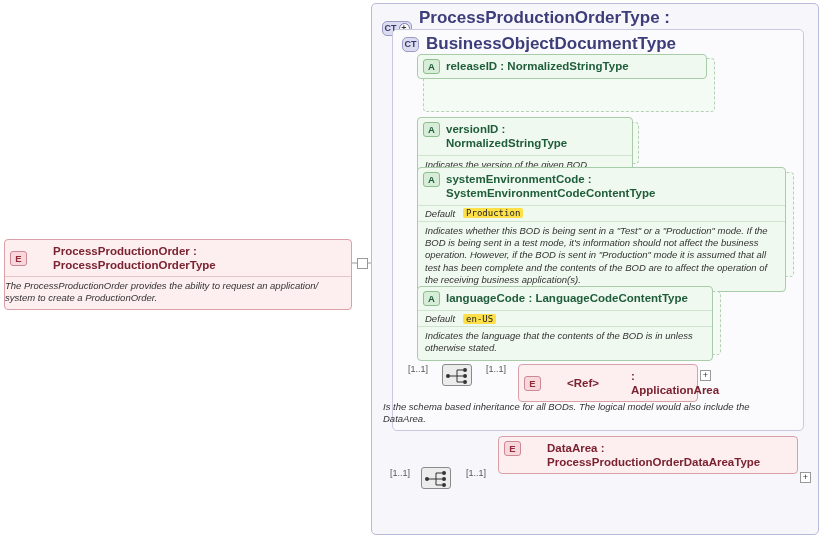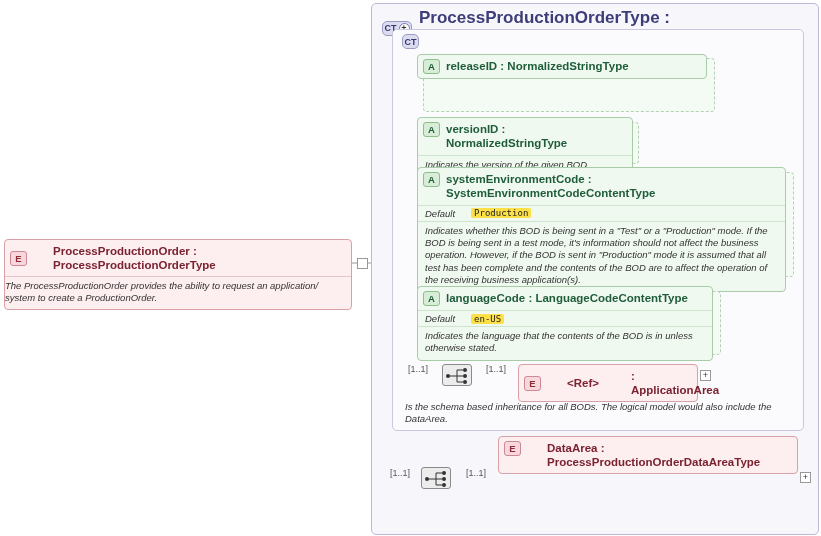--- a/index.html
+++ b/index.html
@@ -77,21 +77,21 @@
     font-style: italic;
     font-size: 9.5px;
     color: #333;
     line-height: 1.3;
     padding: 3px 6px 5px 7px;
     border-top: 1px solid #cfe4cf;
   }
   .a-default {
     display: flex;
     align-items: center;
-    gap: 16px;
+    gap: 8px;
     font-size: 9.5px;
     padding: 2px 6px 2px 7px;
     border-top: 1px solid #cfe4cf;
   }
   .a-default .lbl { font-style: italic; color: #333; }
   .a-default .val {
     font-family: "DejaVu Sans Mono", monospace;
     font-size: 9px;
     color: #222;
     background: #fde047;
@@ -243,20 +243,21 @@
     <span class="chip chip-ct">
       <span>CT</span>
       <span class="plus">+</span>
     </span>
     <span class="ct-title">ProcessProductionOrderType : BusinessObjectDocumentType</span>
   </div>
 
   <div class="abs ct-inner" style="left:392px; top:29px; width:410px; height:400px;"></div>
   <div class="abs ct-head" style="left:396px; top:31px;">
     <span class="chip chip-ct" style="width:17px;">CT</span>
+    <span class="ct-title">BusinessObjectDocumentType</span>
   </div>
 
   <div class="abs stack-shadow" style="left:423px; top:58px; width:290px; height:52px;"></div>
   <div class="abs box a-box" style="left:417px; top:54px; width:290px;">
     <div class="a-head">
       <span class="chip chip-a">A</span>
       <span class="a-title">releaseID : NormalizedStringType</span>
     </div>
   </div>
 
@@ -313,21 +314,21 @@
 
   <div class="abs box e-box" style="left:518px; top:364px; width:180px;">
     <div class="e-head">
       <span class="chip chip-e">E</span>
       <span class="e-title">&lt;Ref&gt;</span>
       <span class="e-title" style="margin-left:6px;">: ApplicationArea</span>
     </div>
   </div>
   <div class="abs expander" style="left:700px; top:370px;">+</div>
 
-  <div class="abs ct-note" style="left:405px; top:401px; width:392px;">Is the schema based inheritance for all BODs. The logical model would also include the DataArea.</div>
+  <div class="abs ct-note" style="left:383px; top:401px; width:392px;">Is the schema based inheritance for all BODs. The logical model would also include the DataArea.</div>
 
   <div class="abs card" style="left:390px; top:468px;">[1..1]</div>
   <div class="abs seq-node" style="left:421px; top:467px;">
     <svg width="30" height="22" viewBox="0 0 30 22">
       <line x1="6" y1="11" x2="14" y2="11" stroke="#333" stroke-width="1"></line>
       <line x1="14" y1="5" x2="14" y2="17" stroke="#333" stroke-width="1"></line>
       <line x1="14" y1="5" x2="20" y2="5" stroke="#333" stroke-width="1"></line>
       <line x1="14" y1="11" x2="20" y2="11" stroke="#333" stroke-width="1"></line>
       <line x1="14" y1="17" x2="20" y2="17" stroke="#333" stroke-width="1"></line>
       <circle cx="22" cy="5" r="2" fill="#333"></circle>

